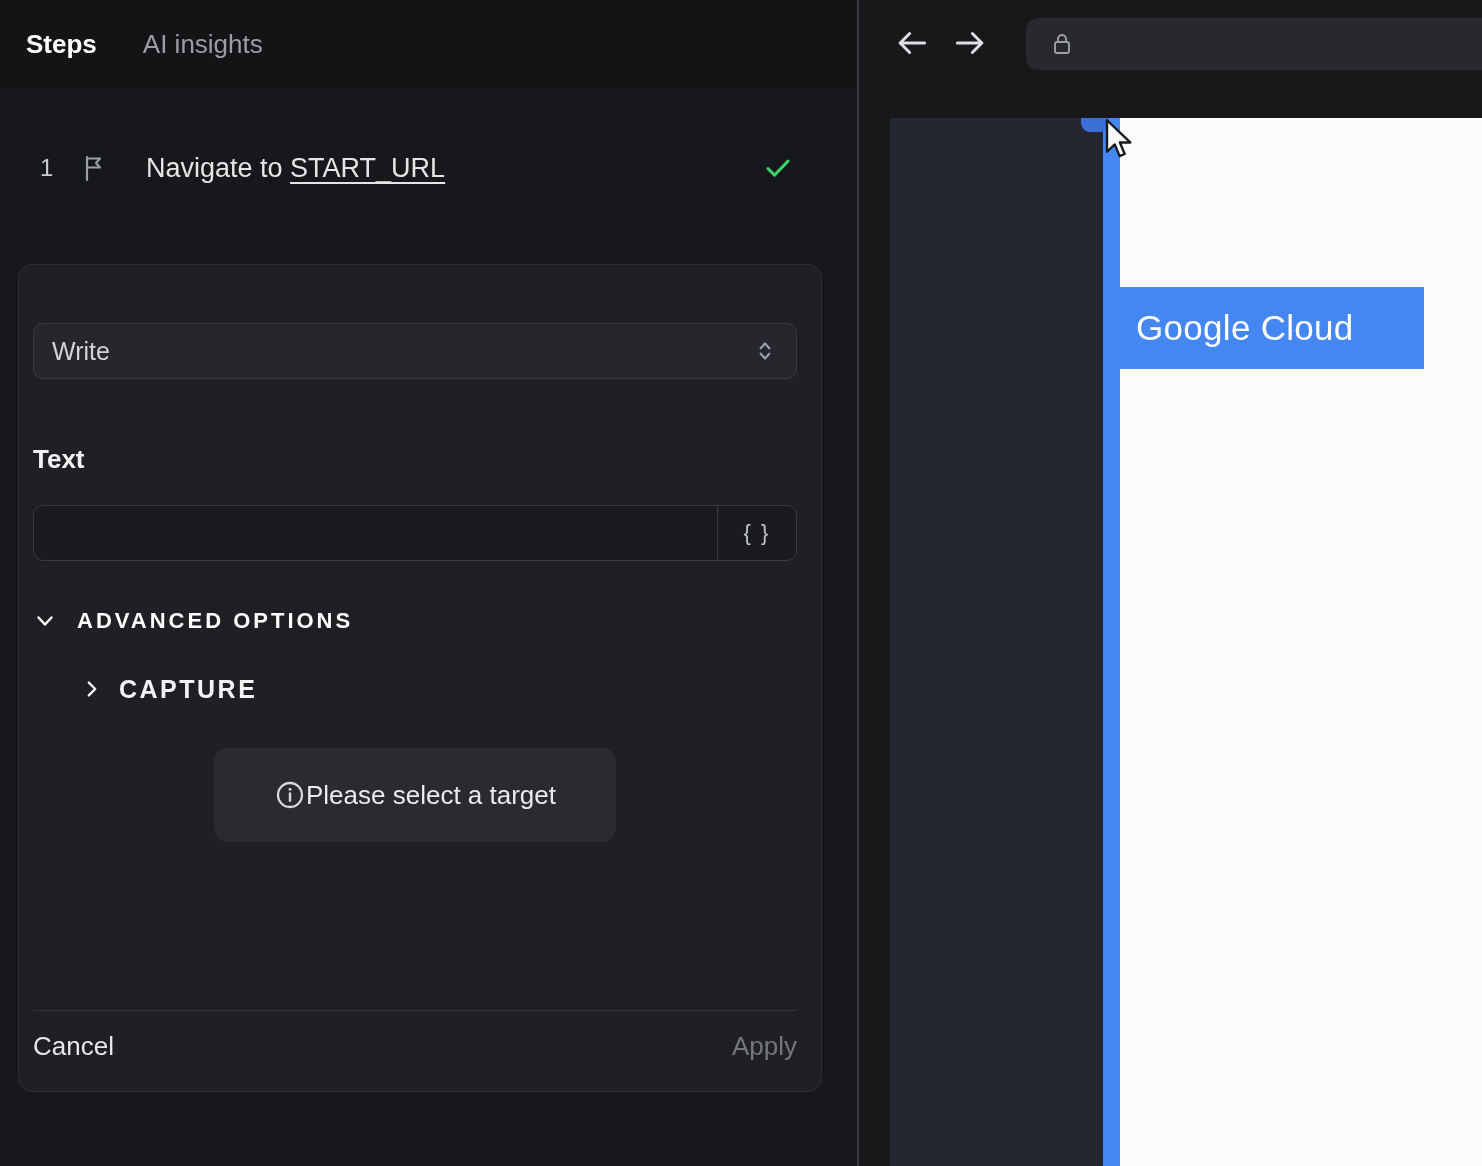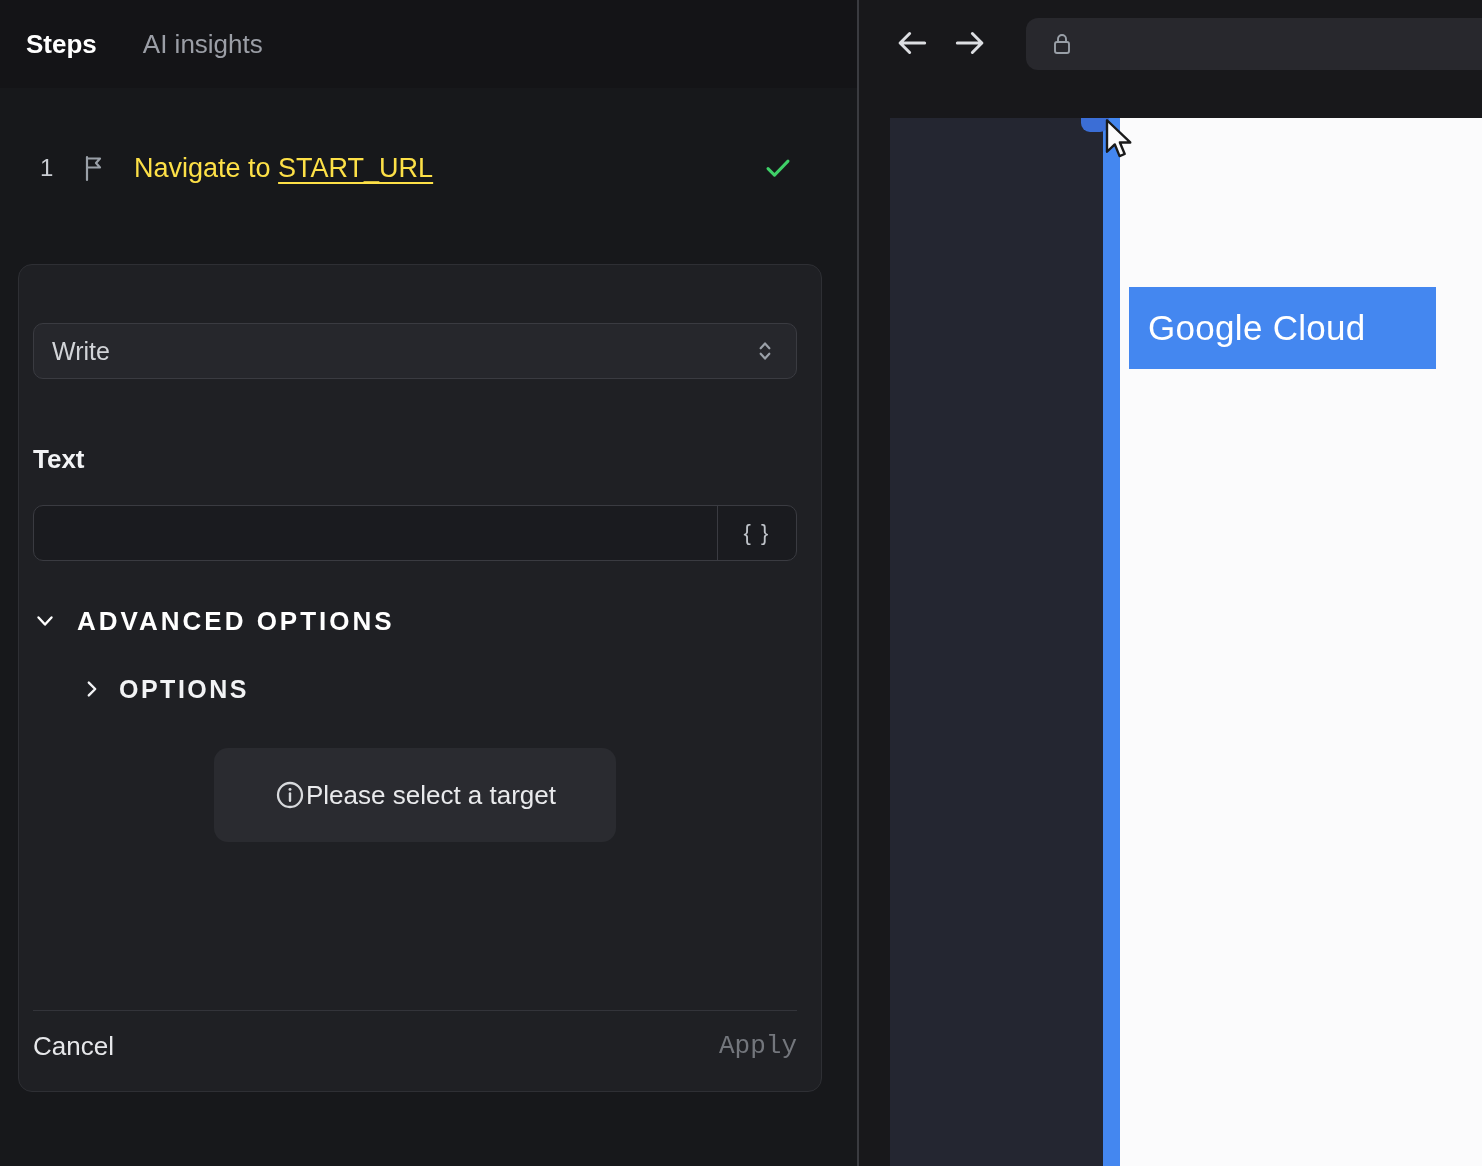--- a/index.html
+++ b/index.html
@@ -11,21 +11,21 @@
   .left-panel { position:absolute; left:0; top:0; width:857px; height:1166px; background:#17181b; }
   .panel-tabs { height:88px; display:flex; align-items:center; padding:0 26px; background:#141417; }
   .tab { font-size:26px; color:#9b9ea6; font-weight:500; cursor:pointer; }
   .tab.active { color:#ffffff; font-weight:700; }
   .tab + .tab { margin-left:46px; }
 
   .step-row { display:flex; align-items:center; height:40px; margin:60px 40px 0 40px; }
   .step-num { font-size:24px; color:#c9ccd2; min-width:18px; }
   .icon { display:inline-flex; align-items:center; justify-content:center; }
   .flag-icon { margin-left:24px; }
-  .step-text { margin-left:28px; font-size:27px; color:#fde047; }
+  .step-text { margin-left:40px; font-size:27px; color:#e5e5e5; }
   .step-link { color:inherit; text-decoration:underline; text-underline-offset:5px; cursor:pointer; }
   .check-icon { margin-left:auto; margin-right:24px; }
 
   .card { position:absolute; left:18px; top:264px; width:804px; height:828px;
           background:#1f2024; border:1px solid #2e2f34; border-radius:14px;
           padding:24px 24px 10px 14px; display:flex; flex-direction:column; }
 
   .select-control { margin-top:34px; height:56px; border:1px solid #3a3b41; background:#26272c;
           border-radius:10px; display:flex; align-items:center; padding:0 18px; cursor:pointer; }
   .select-value { font-size:25px; color:#d2d4d8; flex:1; }
@@ -33,54 +33,54 @@
   .field-label { margin-top:64px; font-size:26px; line-height:32px; font-weight:700; color:#f2f3f5; }
 
   .input-group { margin-top:30px; height:56px; display:flex; border:1px solid #3a3b41;
           border-radius:10px; background:#1a1b1f; overflow:hidden; }
   .text-input { flex:1; background:transparent; border:none; outline:none; color:#e8e9ec;
           font-size:24px; padding:0 18px; font-family:inherit; }
   .vars-button { width:79px; border:none; border-left:1px solid #3a3b41; background:transparent;
           color:#bfc3c9; font-size:22px; letter-spacing:2px; font-family:inherit; cursor:pointer; }
 
   .adv-row { margin-top:44px; height:32px; display:flex; align-items:center; gap:20px;
-          color:#ffffff; font-size:26px; font-weight:700; letter-spacing:3px; cursor:pointer; }
+          color:#ffffff; font-size:22px; font-weight:700; letter-spacing:3px; cursor:pointer; }
   .section-row { margin-left:48px; height:32px; display:flex; align-items:center; gap:16px;
           color:#f2f3f5; font-size:25px; font-weight:700; letter-spacing:2.5px; cursor:pointer; }
   .section-row.first { margin-top:60px; }
   .section-row.second { margin-top:36px; }
 
   .hint-pill { margin:43px auto 0 auto; height:94px; min-width:402px; background:#2a2b30;
           border-radius:14px; display:flex; align-items:center; justify-content:center;
           padding:0 46px; color:#e9eaec; font-size:26px; }
 
   .card-divider { margin-top:auto; height:1px; background:#33343a; }
   .card-footer { height:70px; display:flex; align-items:center; justify-content:space-between; }
   .footer-btn { background:none; border:none; font-family:inherit; font-size:26px; cursor:pointer; }
   .cancel-btn { color:#e6e7ea; }
-  .apply-btn { color:#73767c; cursor:default;font-family:Liberation Mono, monospace; }
+  .apply-btn { color:#73767c; cursor:default; }
 
   
   .divider-v { position:absolute; left:857px; top:0; width:2px; height:1166px; background:#3a3b40; }
 
   
   .right-panel { position:absolute; left:859px; top:0; width:623px; height:1166px; background:#18181b; }
   .browser-topbar { position:relative; height:88px; }
   .nav-arrow { position:absolute; top:24px; cursor:pointer; }
   .nav-back { left:34px; }
   .nav-forward { left:92px; }
   .address-bar { position:absolute; left:167px; top:18px; right:-24px; height:52px;
           background:#28282d; border-radius:12px; display:flex; align-items:center;
           padding-left:24px; cursor:text; }
 
   .viewport { position:absolute; left:31px; top:118px; right:0; bottom:0; background:#fbfbfc; overflow:hidden; }
   .page-sidebar { position:absolute; left:0; top:0; width:213px; height:100%; background:#242631; }
   .highlight-stripe { position:absolute; left:213px; top:0; width:17px; height:100%; background:var(--accent-blue,#4487f0); }
   .highlight-tag { position:absolute; left:191px; top:0; width:28px; height:14px; background:#3b6ed6; border-radius:0 0 9px 9px; }
-  .highlight-label { position:absolute; left:239px; top:169px; width:307px; height:82px;
+  .highlight-label { position:absolute; left:227px; top:169px; width:307px; height:82px;
           background:var(--accent-blue,#4487f0); color:#fff; display:flex; align-items:center;
           padding-left:19px; font-size:35px; font-weight:500; letter-spacing:0.3px; }
   .cursor { position:absolute; left:211px; top:0; }
 </style>
 </head>
 <body>
 
 <div class="app">
 
   <aside class="left-panel">
@@ -133,21 +133,21 @@
         <span>ADVANCED OPTIONS</span>
       </div>
 
 
       <div class="section-row second">
         <span class="icon">
           <svg width="22" height="22" viewBox="0 0 24 24">
               <path d="M8.5 5 l7 7 -7 7" fill="none" stroke="#f2f3f5" stroke-width="2.6" stroke-linecap="round" stroke-linejoin="round"></path>
             </svg>
         </span>
-        <span>OPTIONS</span>
+        <span>CAPTURE</span>
       </div>
 
       <div class="hint-pill">
         <span class="icon">
           <svg width="32" height="32" viewBox="0 0 24 24">
               <circle cx="12" cy="12" r="9" fill="none" stroke="#d8dadd" stroke-width="1.7"></circle>
               <circle cx="12" cy="7.8" r="1.1" fill="#d8dadd"></circle>
               <path d="M12 10.8 V16.4" stroke="#d8dadd" stroke-width="1.8" stroke-linecap="round"></path>
             </svg>
         </span>

